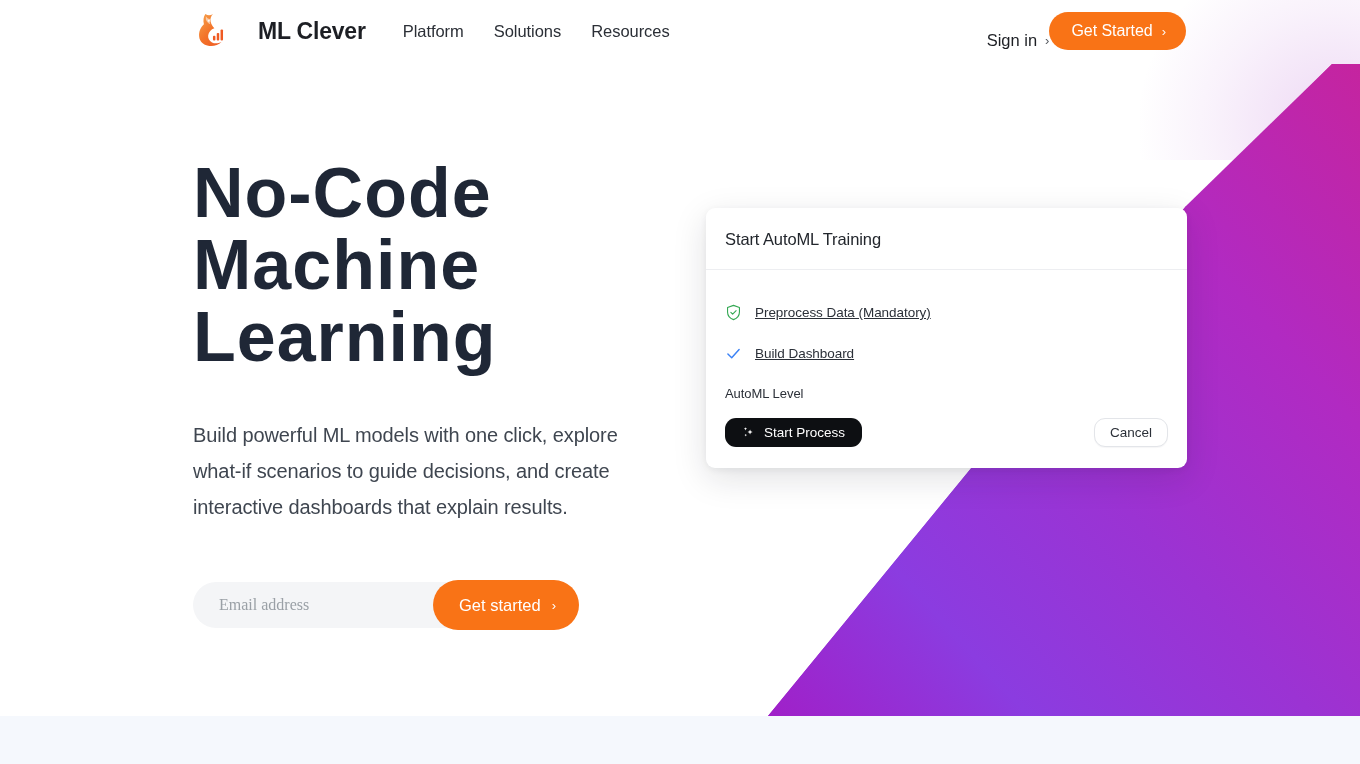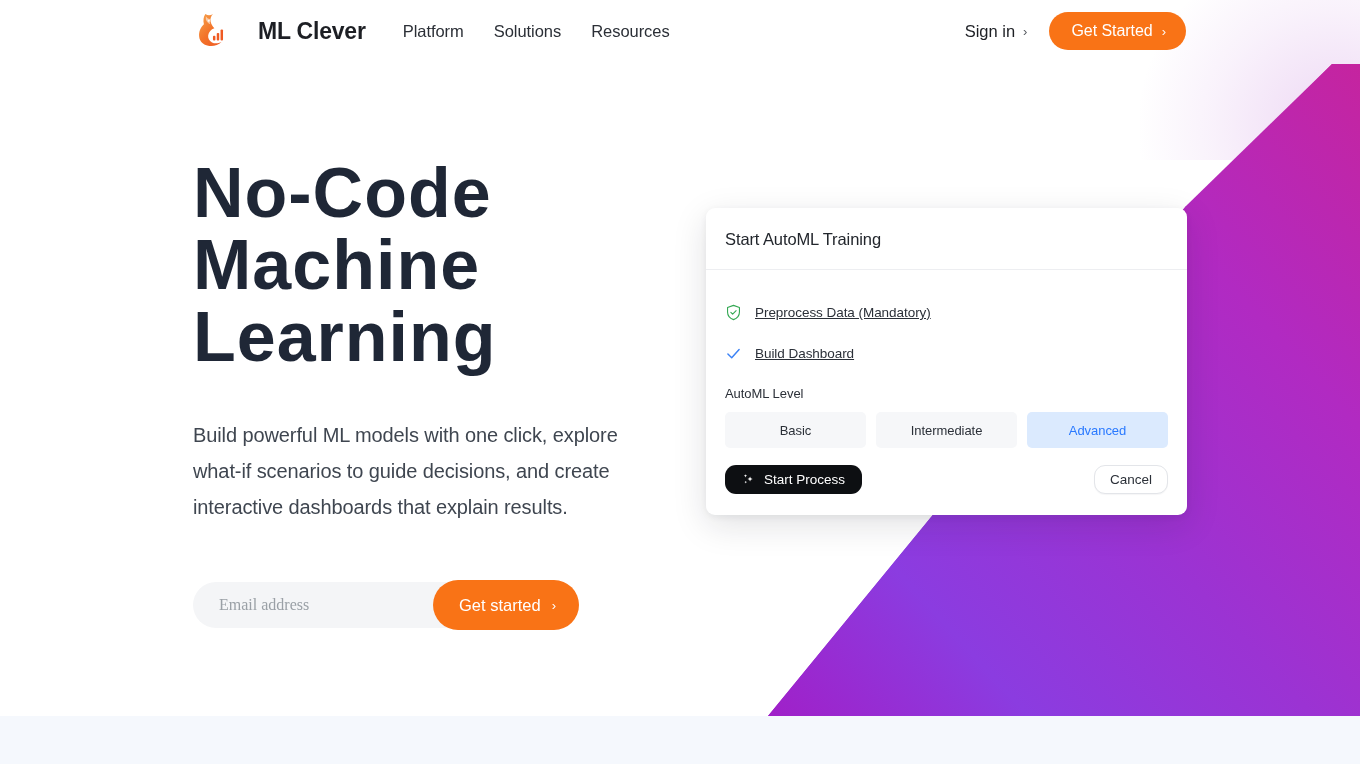--- a/index.html
+++ b/index.html
@@ -92,22 +92,21 @@
     color: #2b2f36;
     text-decoration: none;
     padding: 6px 15px;
     white-space: nowrap;
     letter-spacing: -0.05px;
   }
 
   .header-right {
     margin-left: auto;
     display: flex;
-    align-items: center;
-    gap: 22px;
+    align-items: flex-end;
   }
 
   .signin-link {
     display: inline-flex;
     align-items: center;
     gap: 8px;
     font-size: 16.5px;
     color: #1d1f24;
     text-decoration: none;
     white-space: nowrap;
@@ -418,25 +417,20 @@
         <svg class="task-icon" viewBox="0 0 20 20" aria-hidden="true">
           <path d="M3.4 10.6 L7.9 15 L16.6 5.2" fill="none" stroke="#3b82f6" stroke-width="1.7" stroke-linecap="round" stroke-linejoin="round"></path>
         </svg>
         <span class="task-label">Build Dashboard</span>
       </li>
 
     </ul>
 
     <div class="field-label">AutoML Level</div>
 
-    <div class="level-group">
-      <button class="level-option">Basic</button>
-      <button class="level-option">Intermediate</button>
-      <button class="level-option is-selected">Advanced</button>
-    </div>
   </div>
 
   <div class="card-actions">
     <button class="btn-start">
       <svg class="sparkle-icon" viewBox="0 0 16 16" aria-hidden="true">
         <path d="M9.9 4.2 L10.8 6.5 L13.1 7.4 L10.8 8.3 L9.9 10.6 L9 8.3 L6.7 7.4 L9 6.5 Z" fill="#ffffff"></path>
         <path d="M4.3 1.4 L4.85 2.85 L6.3 3.4 L4.85 3.95 L4.3 5.4 L3.75 3.95 L2.3 3.4 L3.75 2.85 Z" fill="#ffffff"></path>
         <path d="M4.6 9.6 L5.05 10.75 L6.2 11.2 L5.05 11.65 L4.6 12.8 L4.15 11.65 L3 11.2 L4.15 10.75 Z" fill="#ffffff"></path>
       </svg>
       <span>Start Process</span>

